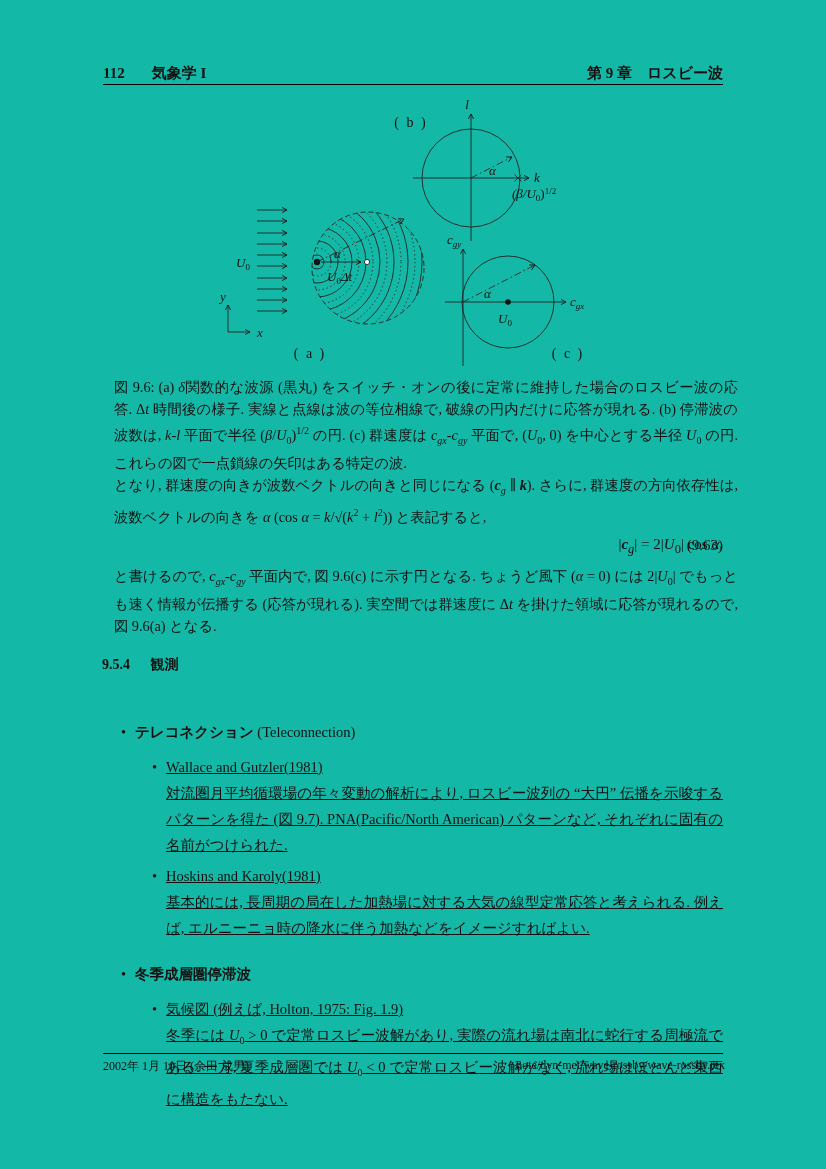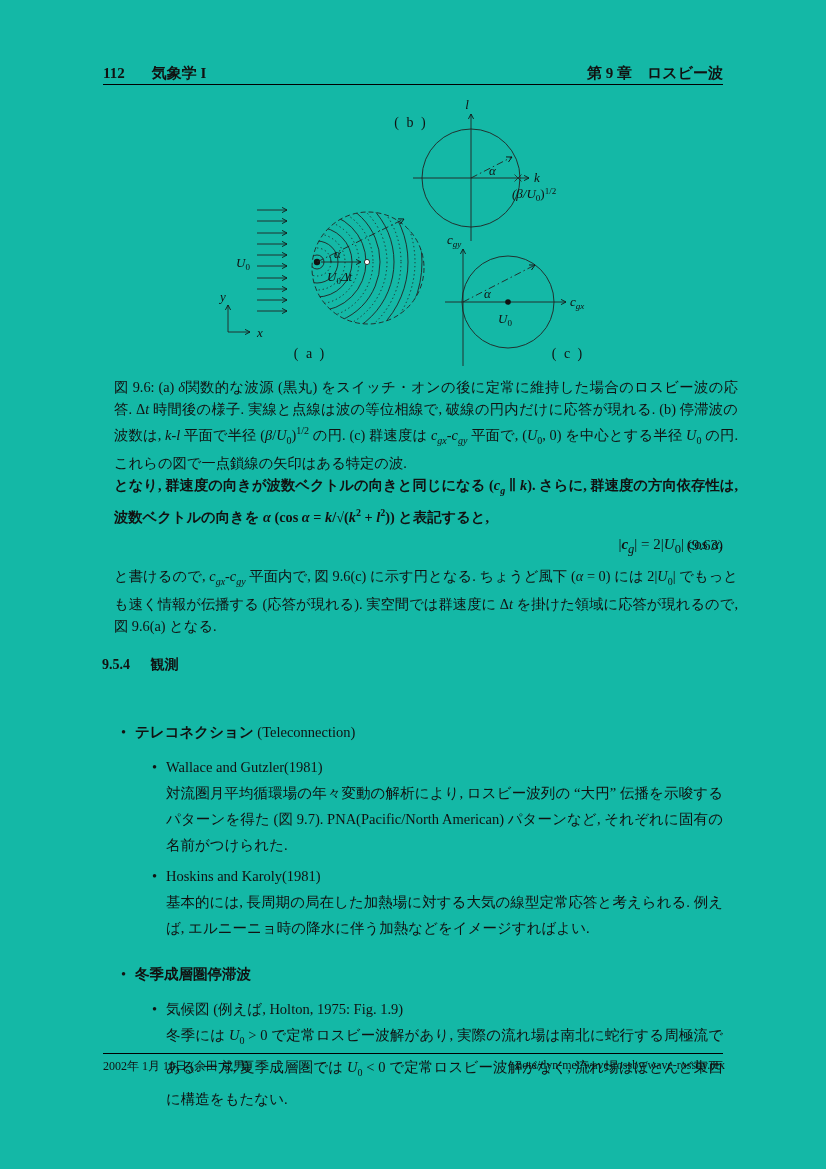--- a/index.html
+++ b/index.html
@@ -18,39 +18,39 @@
   .hdr-rule{left:103px;right:103px;top:84px;border-top:1.4px solid #000;height:0;}
   
   .figsvg{left:0;top:100px;}
   svg text{fill:#111;font-family:"Liberation Serif","DejaVu Serif",serif;font-size:13px;}
   .it{font-style:italic;}
   .panel-cap{font-size:14px;letter-spacing:2px;}
   
   .tx{left:114px;width:624px;font-size:14.3px;line-height:22px;text-align:justify;
       text-justify:inter-character;}
   .caption{top:376px;}
-  .para1{top:474px;font-weight:bold;}
+  .para1{top:474px;}
   .para2{top:565px;}
   .tx sub,.list sub{font-size:10px;}
   .tx sup,.list sup{font-size:10px;}
   
   .eqrow{left:103px;right:103px;top:536px;height:24px;font-size:15px;}
   .eq-body{display:block;text-align:right;}
   .eq-num{position:absolute;right:0;top:1px;}
   
   .sect{left:102px;top:656px;font-weight:bold;font-size:14px;}
   .sect-title{margin-left:17px;}
   
   .list{left:121px;width:604px;top:719px;font-size:14.5px;line-height:26px;}
   .bullet{display:inline-block;width:14px;}
   .l1-label{font-weight:bold;font-family:Liberation Serif, serif;}
   .l1-block{margin-bottom:20px;}
   .l1-head{margin-bottom:9px;}
   .l2{margin-left:31px;}
-  .l2-item{margin-bottom:5px;}
+  .l2-item{margin-bottom:5px;text-decoration:underline;}
   .l2-body{margin-left:14px;width:557px;text-align:justify;text-justify:inter-character;}
   
   .ftr-rule{left:103px;right:103px;top:1053px;border-top:1.2px solid #000;height:0;}
   .ftr{left:103px;right:101px;top:1058px;display:flex;justify-content:space-between;
        font-size:12px;}
 </style>
 </head>
 <body>
 
 <div class="page">

